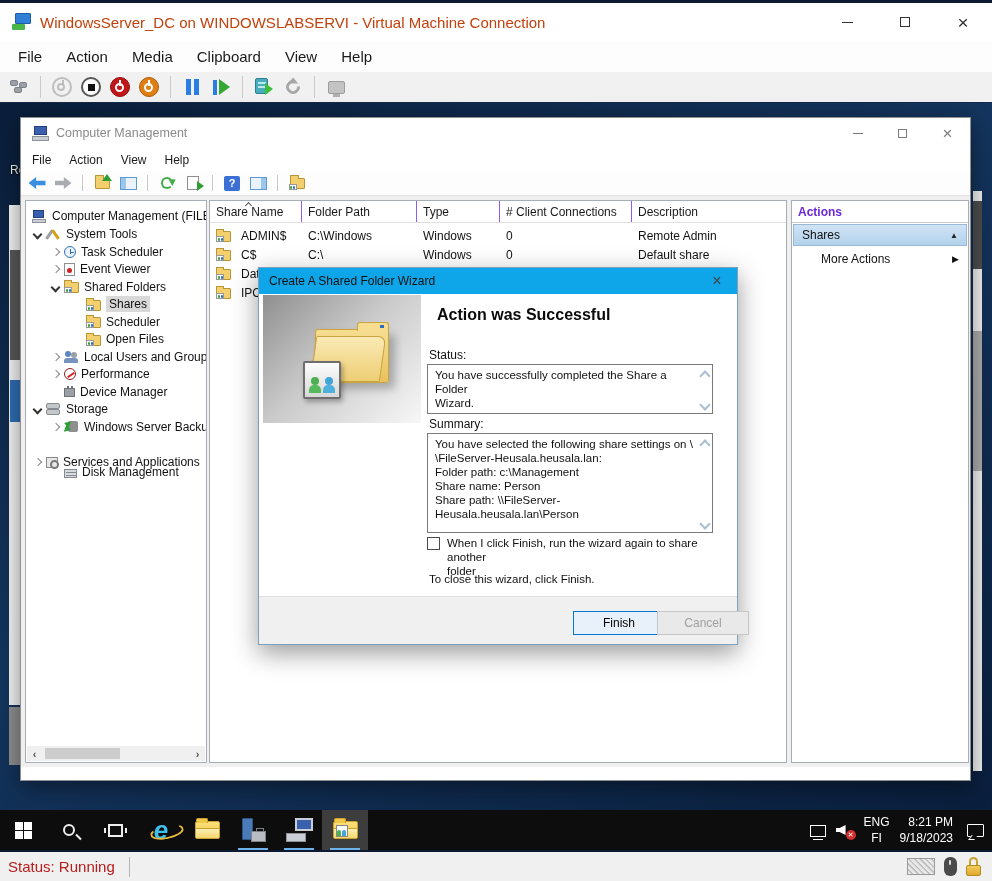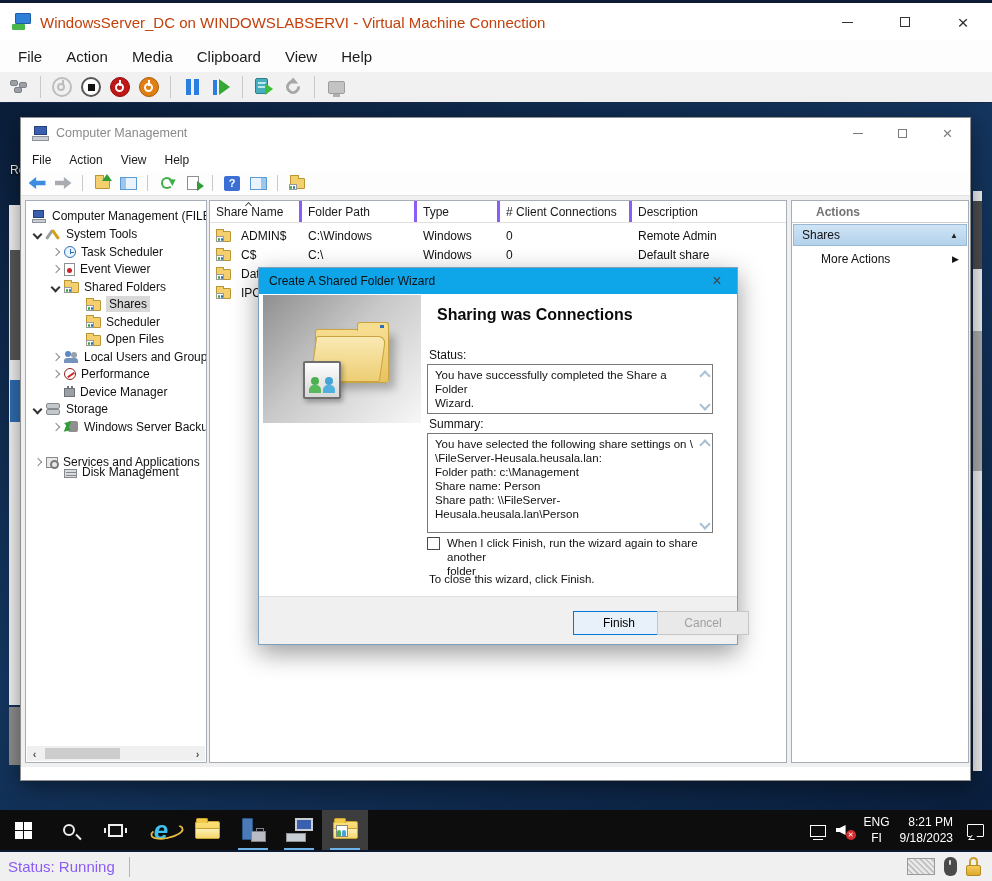--- a/index.html
+++ b/index.html
@@ -141,28 +141,28 @@
   .ti-disk::after{content:"";position:absolute;left:1px;top:2px;width:10px;height:1px;background:#85898e;box-shadow:0 3px 0 #85898e;}
   .ti-svc{width:12px;height:11px;background:#e8e8e8;border:1px solid #85898e;margin-top:1px;}
   .ti-svc::after{content:"";position:absolute;left:3px;top:2px;width:5px;height:5px;border:2px solid #7a7a7a;border-radius:50%;}
   .tree-scroll{position:absolute;left:1px;bottom:1px;width:178px;height:15px;background:#f0f0f0;display:flex;align-items:center;}
   .tree-scroll .sarr{width:15px;text-align:center;font-size:11px;color:#555;font-weight:bold;}
   .tree-scroll .thumb{width:75px;height:11px;background:#cdcdcd;margin-left:3px;}
   .tree-scroll .spacer{flex:1;}
 
   
   .lhead{position:absolute;left:0;top:0;width:100%;height:22px;border-bottom:1px solid #e0e0e0;display:flex;font-size:12px;color:#1a1a1a;}
-  .lcol{padding:4px 4px 0 6px;border-right:3px solid #8b5cf6;position:relative;white-space:nowrap;overflow:hidden;}
+  .lcol{padding:4px 4px 0 6px;border-right:1px solid #8b5cf6;position:relative;white-space:nowrap;overflow:hidden;}
   .sortcaret{position:absolute;left:36px;top:0px;width:6px;height:6px;}
   .sortcaret::before{content:"";position:absolute;left:0;top:2px;width:4px;height:4px;border-top:1px solid #555;border-right:1px solid #555;transform:rotate(-45deg);}
   .lrow{position:absolute;left:0;width:100%;height:19px;display:flex;align-items:center;font-size:12px;color:#111;}
   .lcell{padding-left:6px;white-space:nowrap;overflow:hidden;display:flex;align-items:center;gap:5px;}
 
   
-  .act-header{position:absolute;left:0;top:0;width:100%;height:22px;display:flex;align-items:center;padding-left:24px;font-size:12px;font-weight:bold;color:#737373;border-bottom:1px solid #c9cdd2;}
+  .act-header{position:absolute;left:0;top:0;width:100%;height:22px;display:flex;align-items:center;padding-left:6px;font-size:12px;font-weight:bold;color:#6d28d9;border-bottom:1px solid #c9cdd2;}
   .act-shares{position:absolute;left:1px;top:23px;width:174px;height:22px;background:linear-gradient(#cfe3f5,#b3d2ec);border:1px solid #98b8d4;display:flex;align-items:center;padding:0 8px;font-size:12px;color:#111;}
   .act-shares .tri{margin-left:auto;font-size:8px;color:#222;}
   .act-more{position:absolute;left:1px;top:47px;width:174px;height:22px;display:flex;align-items:center;padding:0 8px 0 28px;font-size:12px;color:#111;}
   .act-more .tri{margin-left:auto;font-size:9px;color:#111;}
 
   
   .wiz{position:absolute;left:258px;top:164px;width:480px;height:378px;background:#fff;border:1px solid #7ba1bf;box-shadow:0 8px 24px rgba(0,0,0,.4);}
   .wiz-titlebar{position:absolute;left:0;top:0;width:100%;height:26px;background:#0ea5e9;display:flex;align-items:center;}
   .wiz-title{font-size:12px;color:#111;margin-left:10px;}
   .wiz-close{margin-left:auto;width:40px;height:100%;display:flex;align-items:center;justify-content:center;font-size:16px;color:#444;}
@@ -227,21 +227,21 @@
   .vol{position:relative;width:18px;height:16px;}
   .vol .spk{position:absolute;left:0;top:3px;width:10px;height:10px;background:#fff;clip-path:polygon(0 30%,40% 30%,100% 0,100% 100%,40% 70%,0 70%);}
   .vol .badge{position:absolute;right:-2px;bottom:-2px;width:10px;height:10px;border-radius:50%;background:#d32f2f;color:#fff;font-size:7px;display:flex;align-items:center;justify-content:center;}
   .langcol{display:flex;flex-direction:column;align-items:center;font-size:12px;line-height:16px;}
   .clockcol{display:flex;flex-direction:column;align-items:flex-end;font-size:12px;line-height:16px;}
   .actioncenter{width:17px;height:13px;border:1px solid #fff;border-radius:1px;position:relative;margin-left:4px;}
   .actioncenter::after{content:"";position:absolute;left:2px;bottom:-4px;width:5px;height:4px;background:#0d0d0d;border-left:1px solid #fff;border-bottom:1px solid #fff;transform:skewX(-35deg);}
 
   
   .statusbar{position:absolute;left:0;top:850px;width:992px;height:31px;background:#f0f0f0;border-top:2px solid #0c1a33;display:flex;align-items:center;}
-  .status-text{font-size:15px;color:#8b5cf6;margin-left:8px;}
+  .status-text{font-size:15px;color:#b91c1c;margin-left:8px;}
   .status-div{width:1px;height:20px;background:#b5b5b5;margin-left:14px;}
   .status-icons{margin-left:auto;display:flex;align-items:center;gap:9px;padding-right:10px;}
   .kbdicon{width:28px;height:17px;background:repeating-linear-gradient(45deg,#e8e8e8,#e8e8e8 2px,#bdbdbd 3px,#bdbdbd 4px);border:1px solid #9a9a9a;}
   .mouseicon{width:13px;height:19px;background:#4a4a4a;border-radius:6px;position:relative;}
   .mouseicon::after{content:"";position:absolute;left:5px;top:3px;width:2px;height:5px;background:#ddd;border-radius:1px;}
   .lockicon{position:relative;width:16px;height:19px;}
   .lockicon .shackle{position:absolute;left:3px;top:0;width:9px;height:9px;border:2px solid #caa12d;border-bottom:none;border-radius:5px 5px 0 0;}
   .lockicon .body{position:absolute;left:0;bottom:0;width:15px;height:11px;background:linear-gradient(#f3cd5e,#dfa92e);border:1px solid #b58a1f;border-radius:2px;}
 </style>
 </head>
@@ -628,21 +628,21 @@
           <span class="person green">
               <i></i>
               <b></b>
             </span>
           <span class="person blue">
               <i></i>
               <b></b>
             </span>
         </span>
       </div>
-      <div class="wiz-heading">Sharing was Connections</div>
+      <div class="wiz-heading">Action was Successful</div>
       <div class="wiz-label" style="top:80px;">Status:</div>
       <div class="wiz-box" style="top:96px;height:50px;">
         <div>You have successfully completed the Share a Folder</div>
         <div>Wizard.</div>
         <span class="sc up"></span>
         <span class="sc dn"></span>
       </div>
       <div class="wiz-label" style="top:149px;">Summary:</div>
       <div class="wiz-box" style="top:165px;height:100px;">
         <div>You have selected the following share settings on \</div>

